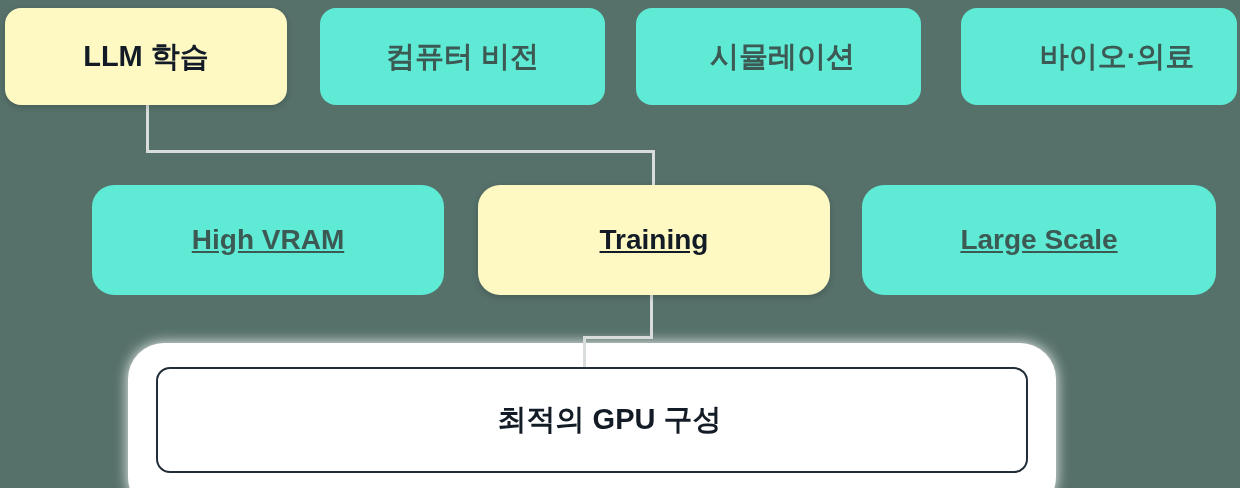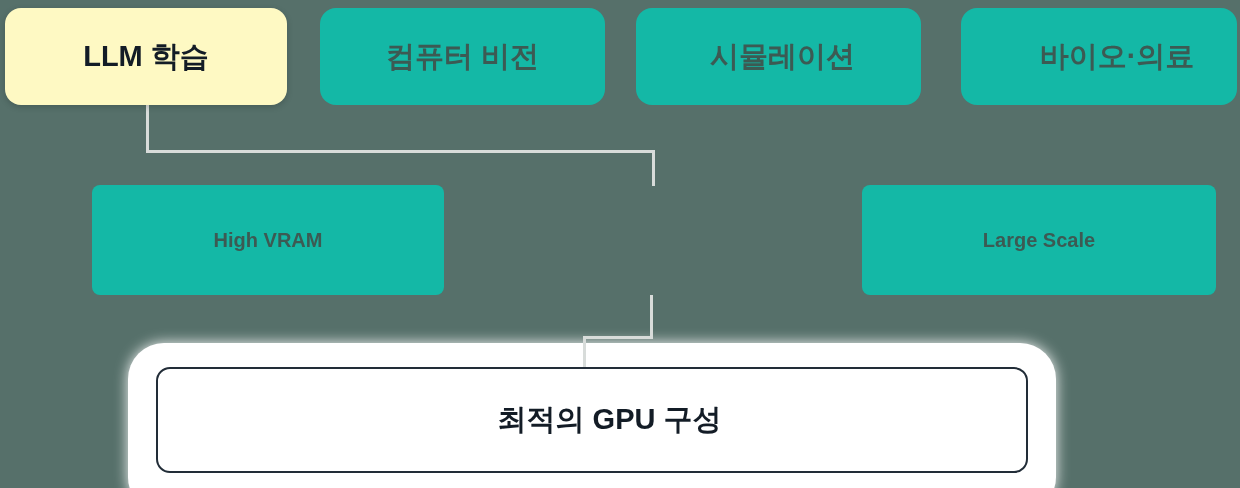--- a/index.html
+++ b/index.html
@@ -19,33 +19,34 @@
     position: absolute;
     display: flex;
     align-items: center;
     justify-content: center;
     font-weight: 700;
     font-size: 29px;
     box-sizing: border-box;
     z-index: 3;
   }
   .box.dark {
-    background: #14b8a6;
+    background: #5eead4;
     color: #3c5a53;
     border-radius: 16px;
   }
   .box.active {
     background: #fef9c3;
     color: #131c26;
     border-radius: 16px;
     box-shadow: 0 2px 6px rgba(0,0,0,0.18);
   }
   .row-mid .box, .box.mid {
-    border-radius: 8px;
-    font-size: 20px;
+    border-radius: 22px;
+    font-size: 28px;
+    text-decoration: underline;
   }
   .line {
     position: absolute;
     background: #d8dcda;
     z-index: 2;
   }
   .result-glow {
     position: absolute;
     left: 128px;
     top: 343px;
@@ -88,20 +89,21 @@
   <div class="box dark" style="left:636px; top:8px; width:285px; height:97px;padding-left:8px;">시뮬레이션</div>
 
   <div class="box dark" style="left:961px; top:8px; width:276px; height:97px;padding-left:36px;">바이오·의료</div>
 
   <div class="line" style="left:146px; top:105px; width:3px; height:48px;"></div>
   <div class="line" style="left:146px; top:150px; width:509px; height:3px;"></div>
   <div class="line" style="left:652px; top:150px; width:3px; height:36px;"></div>
 
   <div class="box dark mid" style="left:92px; top:185px; width:352px; height:110px;">High VRAM</div>
 
+  <div class="box active mid" style="left:478px; top:185px; width:352px; height:110px;">Training</div>
 
   <div class="box dark mid" style="left:862px; top:185px; width:354px; height:110px;">Large Scale</div>
 
   <div class="line" style="left:650px; top:295px; width:3px; height:43px;"></div>
   <div class="line" style="left:583px; top:336px; width:70px; height:3px;"></div>
   <div class="line" style="left:583px; top:336px; width:3px; height:34px;"></div>
 
   <div class="result-glow"></div>
   <div class="result-box">최적의 GPU 구성</div>
 

